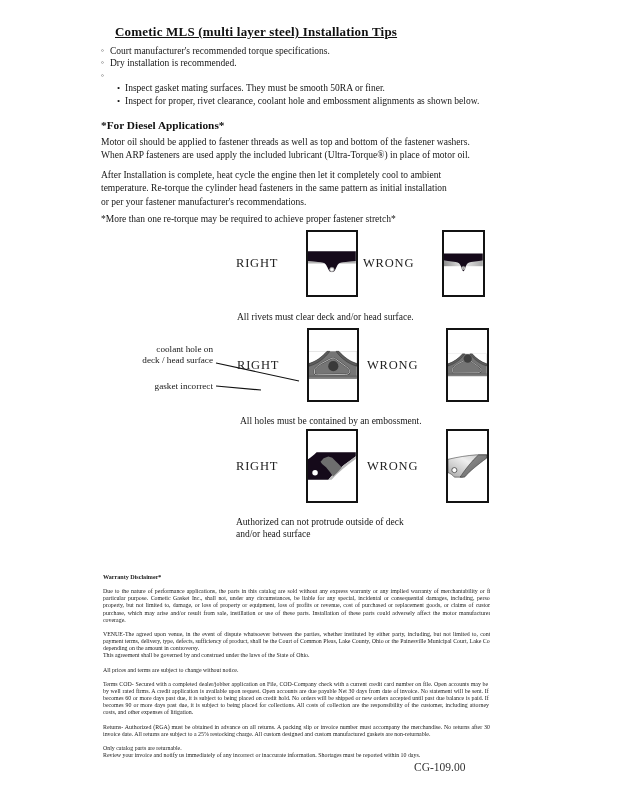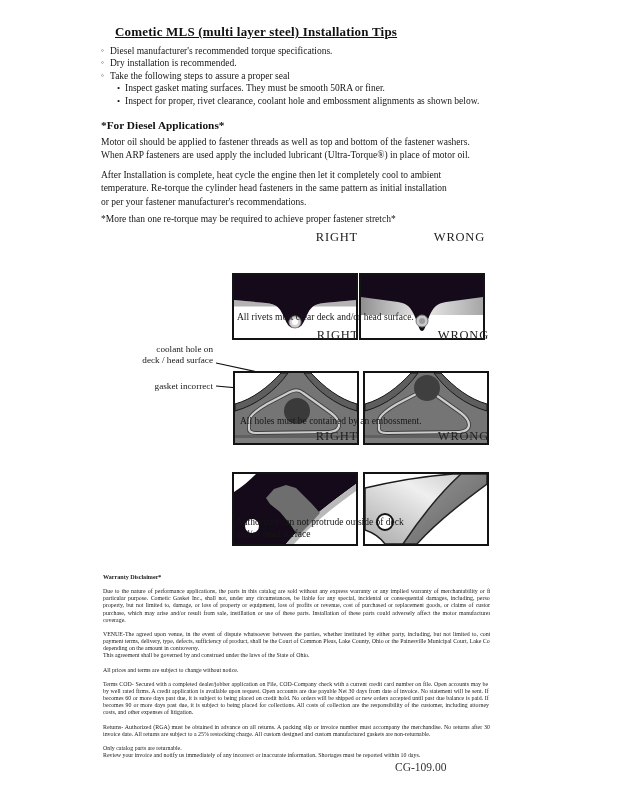--- a/index.html
+++ b/index.html
@@ -14,49 +14,48 @@
     font-size:13px;font-weight:bold;text-decoration:underline;
     letter-spacing:.2px;color:#111;
   }
   .bullets{font-size:9.5px;line-height:12.4px;color:#161616;}
   .b-row{display:flex;}
   .b-mark{width:9px;flex:0 0 9px;font-size:8px;line-height:12.4px;text-align:left;}
   .sb-row{display:flex;padding-left:16px;}
   .sb-mark{width:8px;flex:0 0 8px;font-size:9px;line-height:12.4px;}
   .h2{font-size:11.3px;font-weight:bold;color:#111;}
   .body-txt{font-size:9.5px;line-height:13.4px;color:#161616;}
-  .dg-col{display:flex;flex-direction:column;align-items:flex-end;gap:28px;}
+  .dg-col{display:flex;flex-direction:row;align-items:center;gap:28px;}
   .dg-label{font-size:12.5px;letter-spacing:.8px;color:#222;line-height:14px;margin-bottom:1px;}
   .dg-box{border:2px solid #131313;background:#fff;display:block;}
   .caption{font-size:9.5px;line-height:11.5px;color:#161616;}
   .side-label{font-size:9.2px;line-height:10.8px;color:#161616;text-align:right;}
   .legal{font-size:5.9px;line-height:7.15px;color:#222;text-align:justify;}
   .legal-h{font-size:6.1px;font-weight:bold;margin-bottom:7px;}
   .legal p{margin:0 0 7px 0;}
-  .pagenum{font-size:11.5px;color:#333;}
+  .pagenum{font-size:11.5px;color:#333;margin-left:19px;}
 </style>
 </head>
 <body>
 
 <div class="page">
 
   <div class="abs title" style="left:115px;top:24px;">Cometic MLS (multi layer steel) Installation Tips</div>
 
   <div class="abs bullets" style="left:101px;top:45px;width:460px;">
     <div class="b-row">
         <span class="b-mark">◦</span>
-        <span>Diesel manufacturer's recommended torque specifications.</span>
+        <span>Court manufacturer's recommended torque specifications.</span>
       </div>
     <div class="b-row">
         <span class="b-mark">◦</span>
         <span>Dry installation is recommended.</span>
       </div>
     <div class="b-row">
         <span class="b-mark">◦</span>
-        <span>Take the following steps to assure a proper seal</span>
       </div>
     <div class="sb-row">
         <span class="sb-mark">•</span>
         <span>Inspect gasket mating surfaces.  They must be smooth 50RA or finer.</span>
       </div>
     <div class="sb-row">
         <span class="sb-mark">•</span>
         <span>Inspect for proper, rivet clearance, coolant hole and embossment alignments as shown below.</span>
       </div>
   </div>

